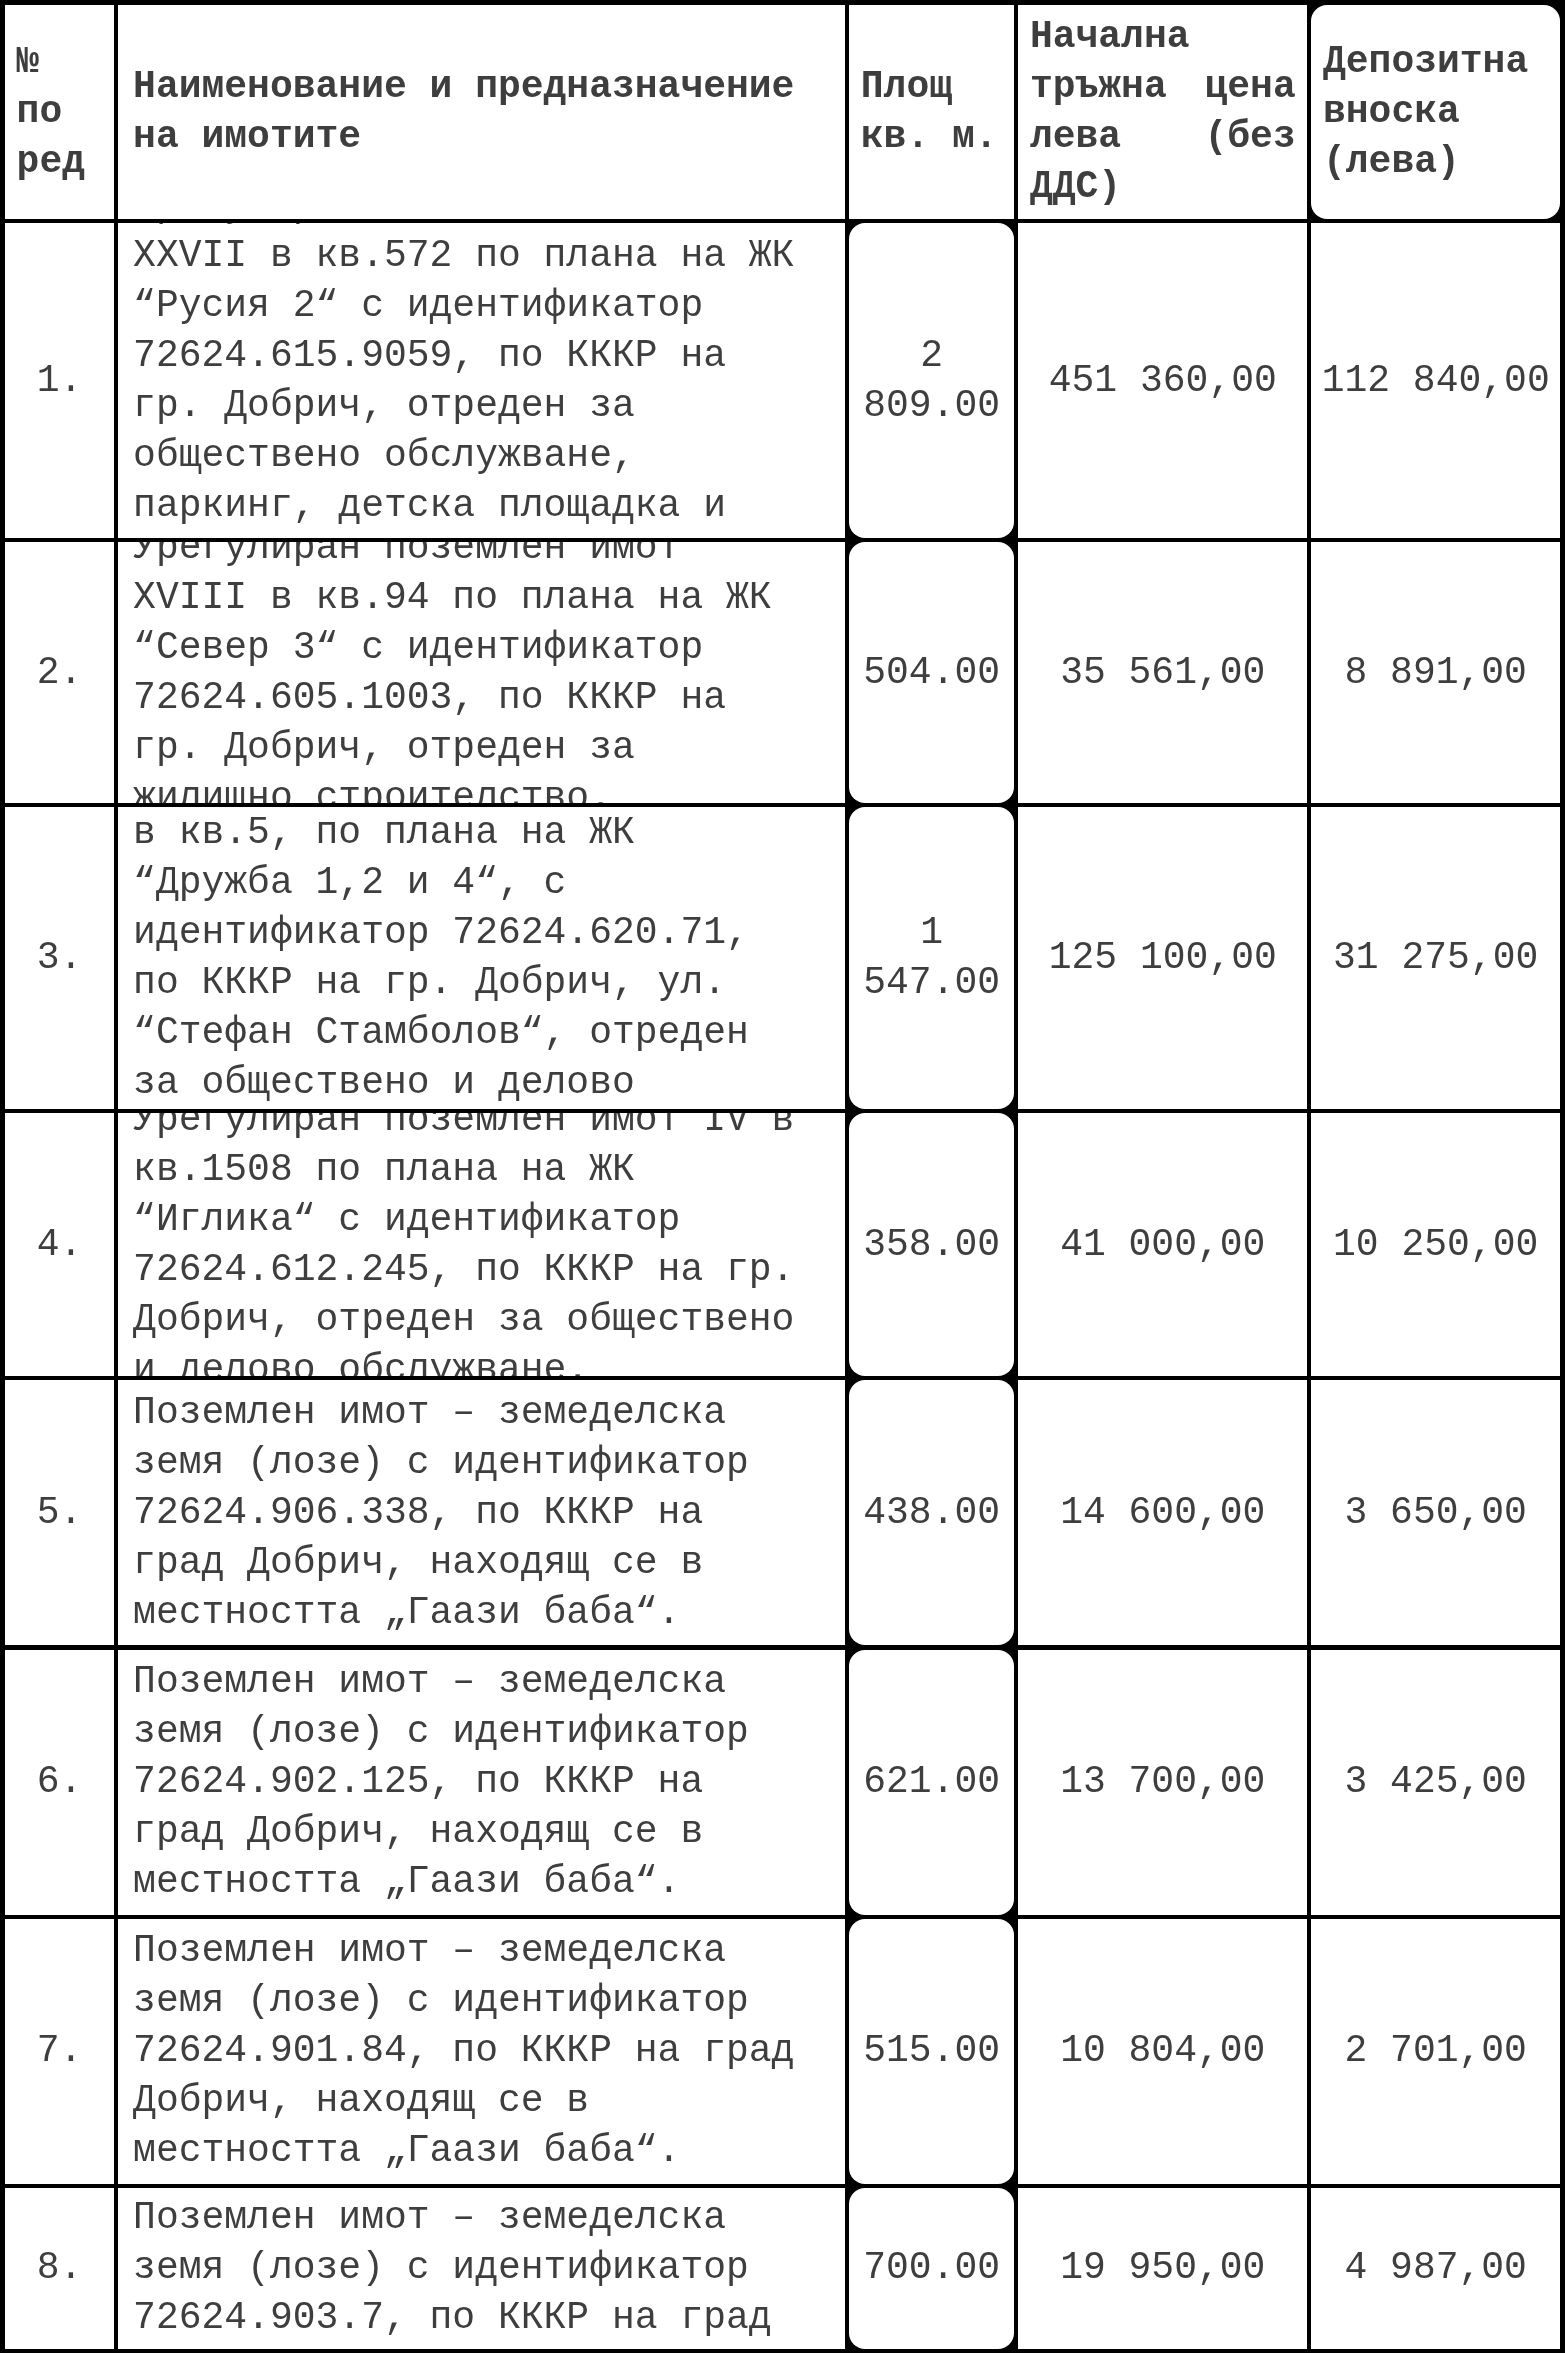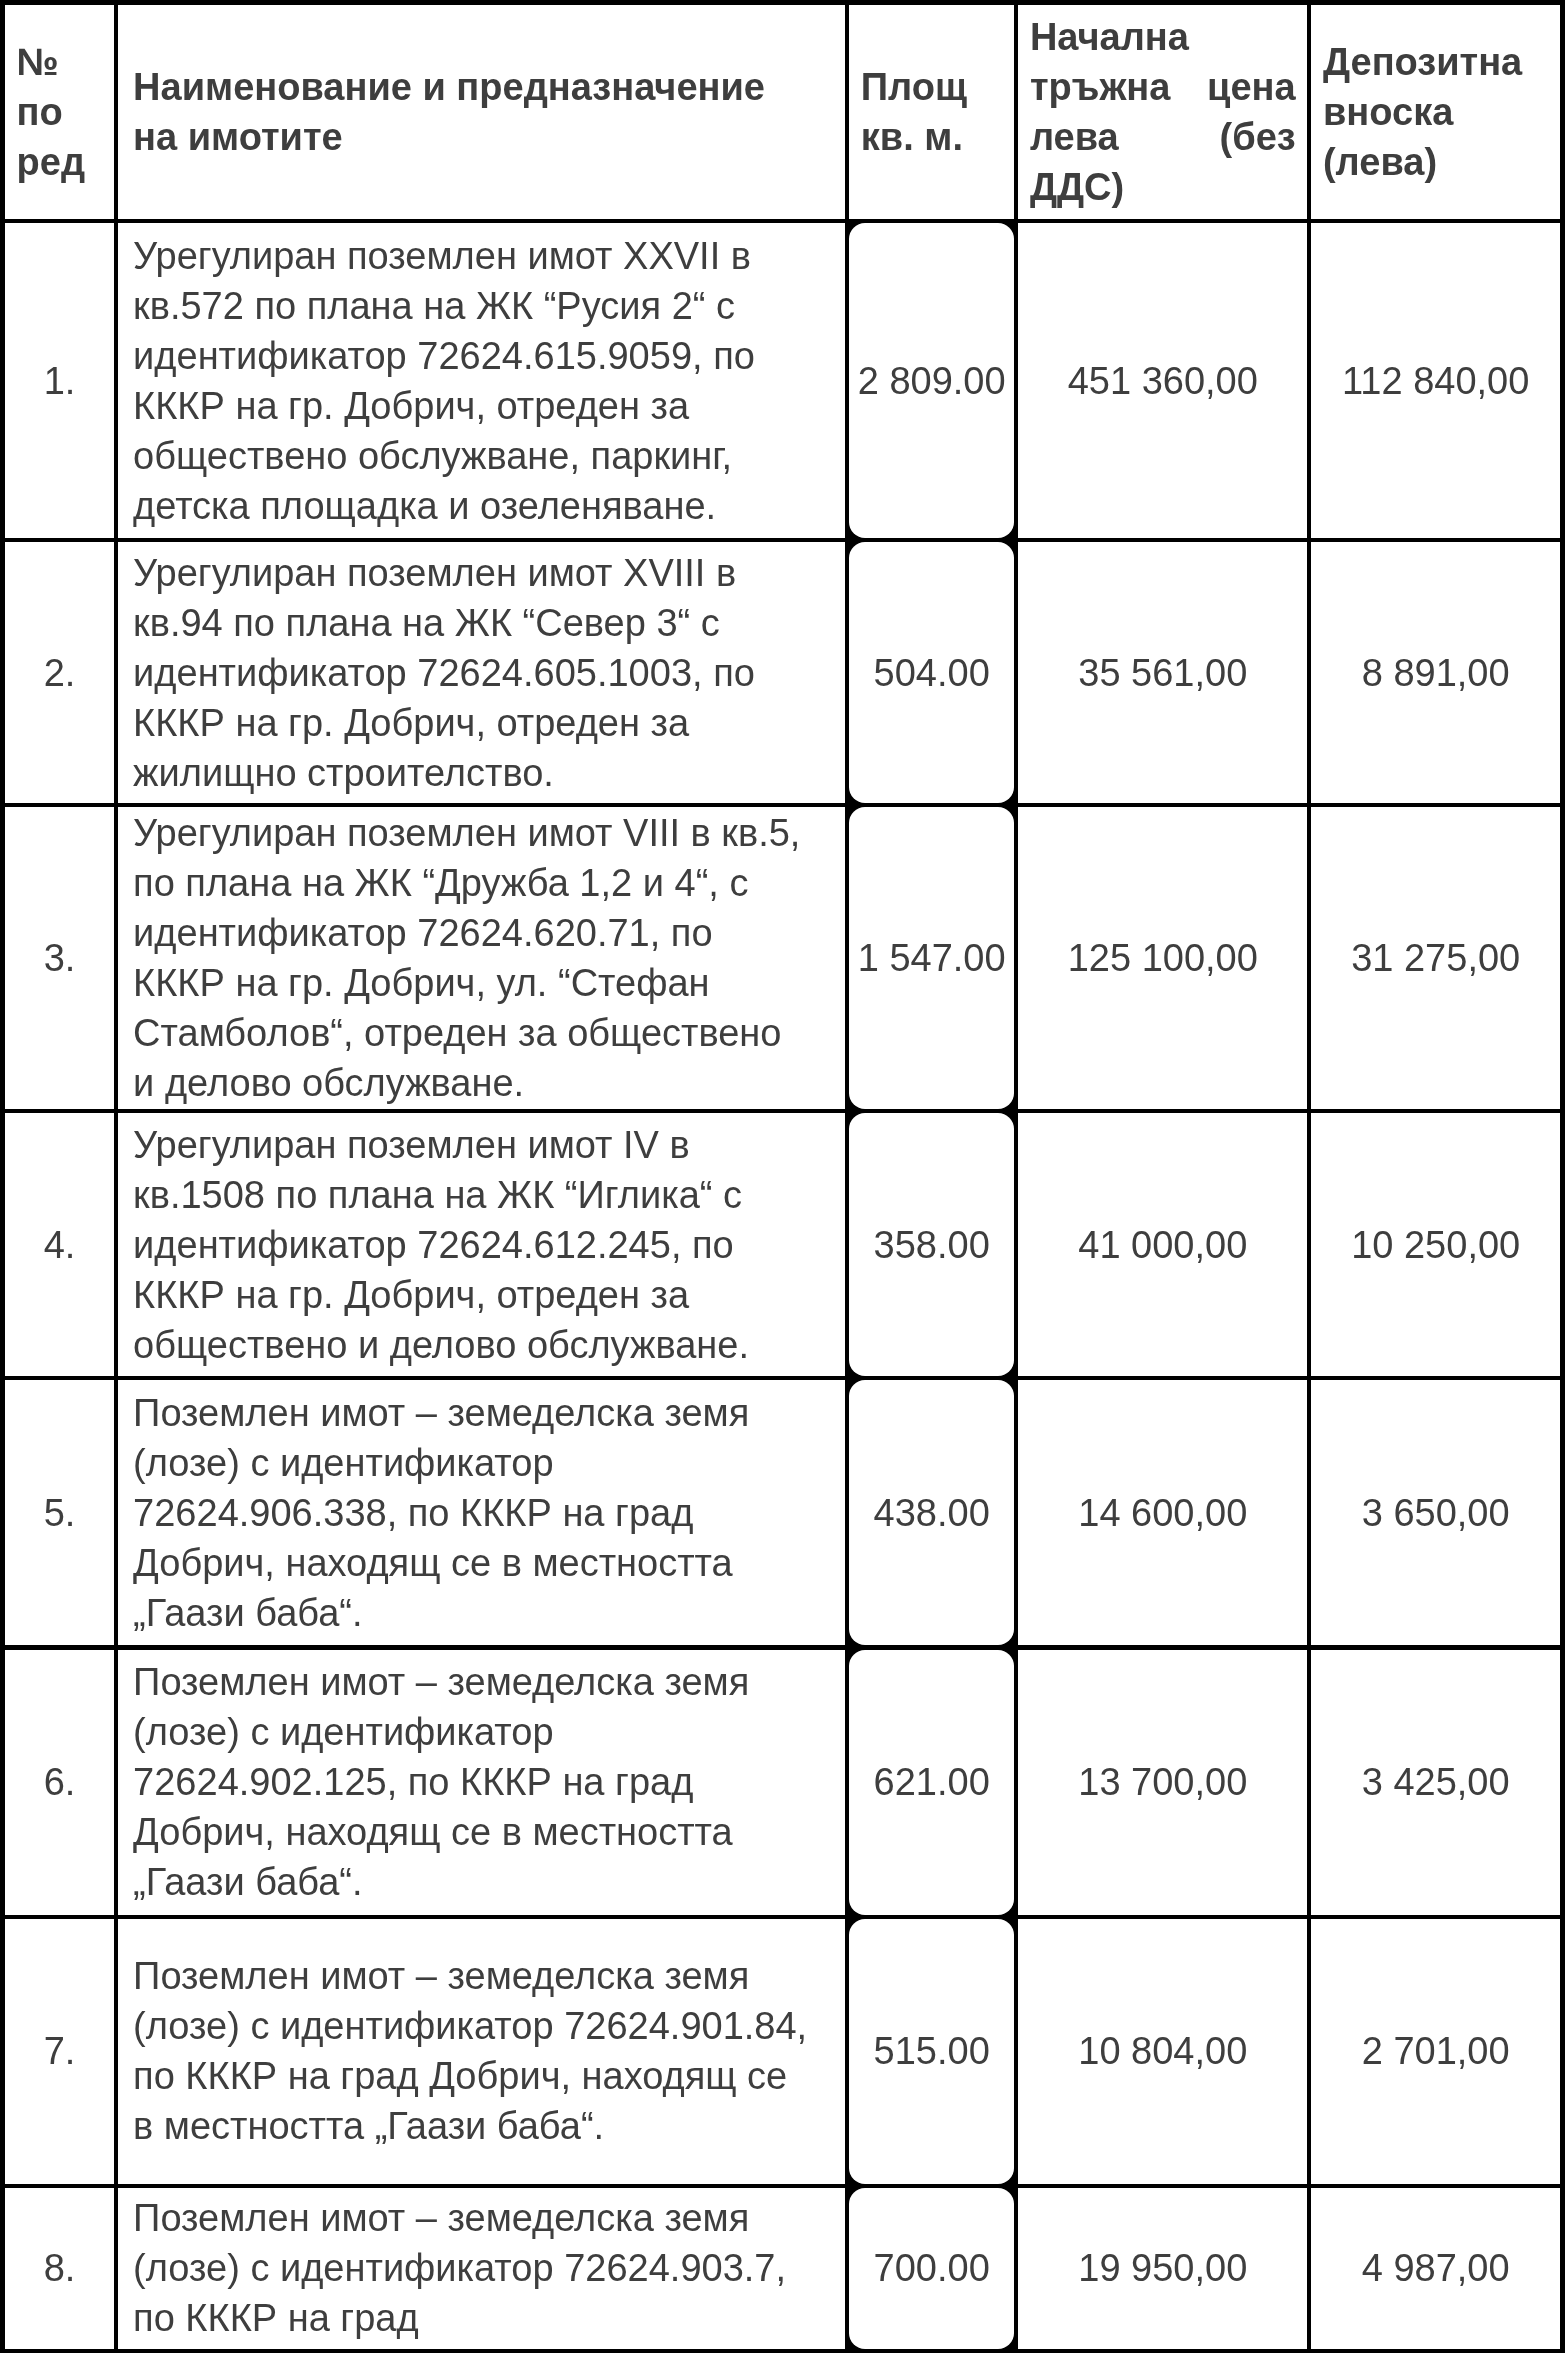--- a/index.html
+++ b/index.html
@@ -2,21 +2,21 @@
 <html lang="bg" style="font-size:13.3px"><head>
 <meta charset="utf-8">
 <style>
   html, body { margin: 0; padding: 0; background: #ffffff; }
   .screen {
     position: relative;
     width: 1565px;
     height: 2354px;
     background: #ffffff;
     overflow: hidden;
-    font-family: Liberation Sans, sans-serif;
+    font-family: Liberation Mono, monospace;
     color: #3e3e3e;
   }
   .grid {
     position: absolute;
     inset: 0;
     display: grid;
     grid-template-columns: 109px 727px 165px 289px 1fr;
     grid-template-rows: 214px 315px 261px 302px 263px 265px 265px 265px 1fr;
     gap: 4.1px;
     background: #000000;      
@@ -32,21 +32,21 @@
     line-height: 50px;
     overflow: hidden;
   }
   
   .hcell { font-weight: bold; }
   .h-num    { padding: 5px 8.3px 5px 11.6px; }
   .h-name   { padding: 5px 42px 5px 15px; }
   .h-area   { padding: 5px 8.3px 5px 11.6px; justify-content: flex-end; }
   .h-price  { padding: 5px 11.6px 5px 11.6px; }
   .h-price .jtext { width: 100%; text-align: justify; text-align-last: left; }
-  .h-deposit{ padding: 5px 8.3px 5px 11.6px; }
+  .h-deposit{ padding: 5px 8.3px 5px 11.6px; border-radius: 16px; }
   
   .c-num    { justify-content: center; text-align: center; padding: 5px 6.6px; }
   .c-desc   { padding: 6.6px 33px 6.6px 15px; text-align: left; }
   .c-area   { justify-content: center; text-align: center; padding: 5px 6.6px; border-radius: 16px; }
   .c-price  { justify-content: center; text-align: left; padding: 5px 4px; }
   .c-deposit{ justify-content: center; text-align: center; padding: 5px 8.3px; }
 </style>
 </head>
 <body>
 

